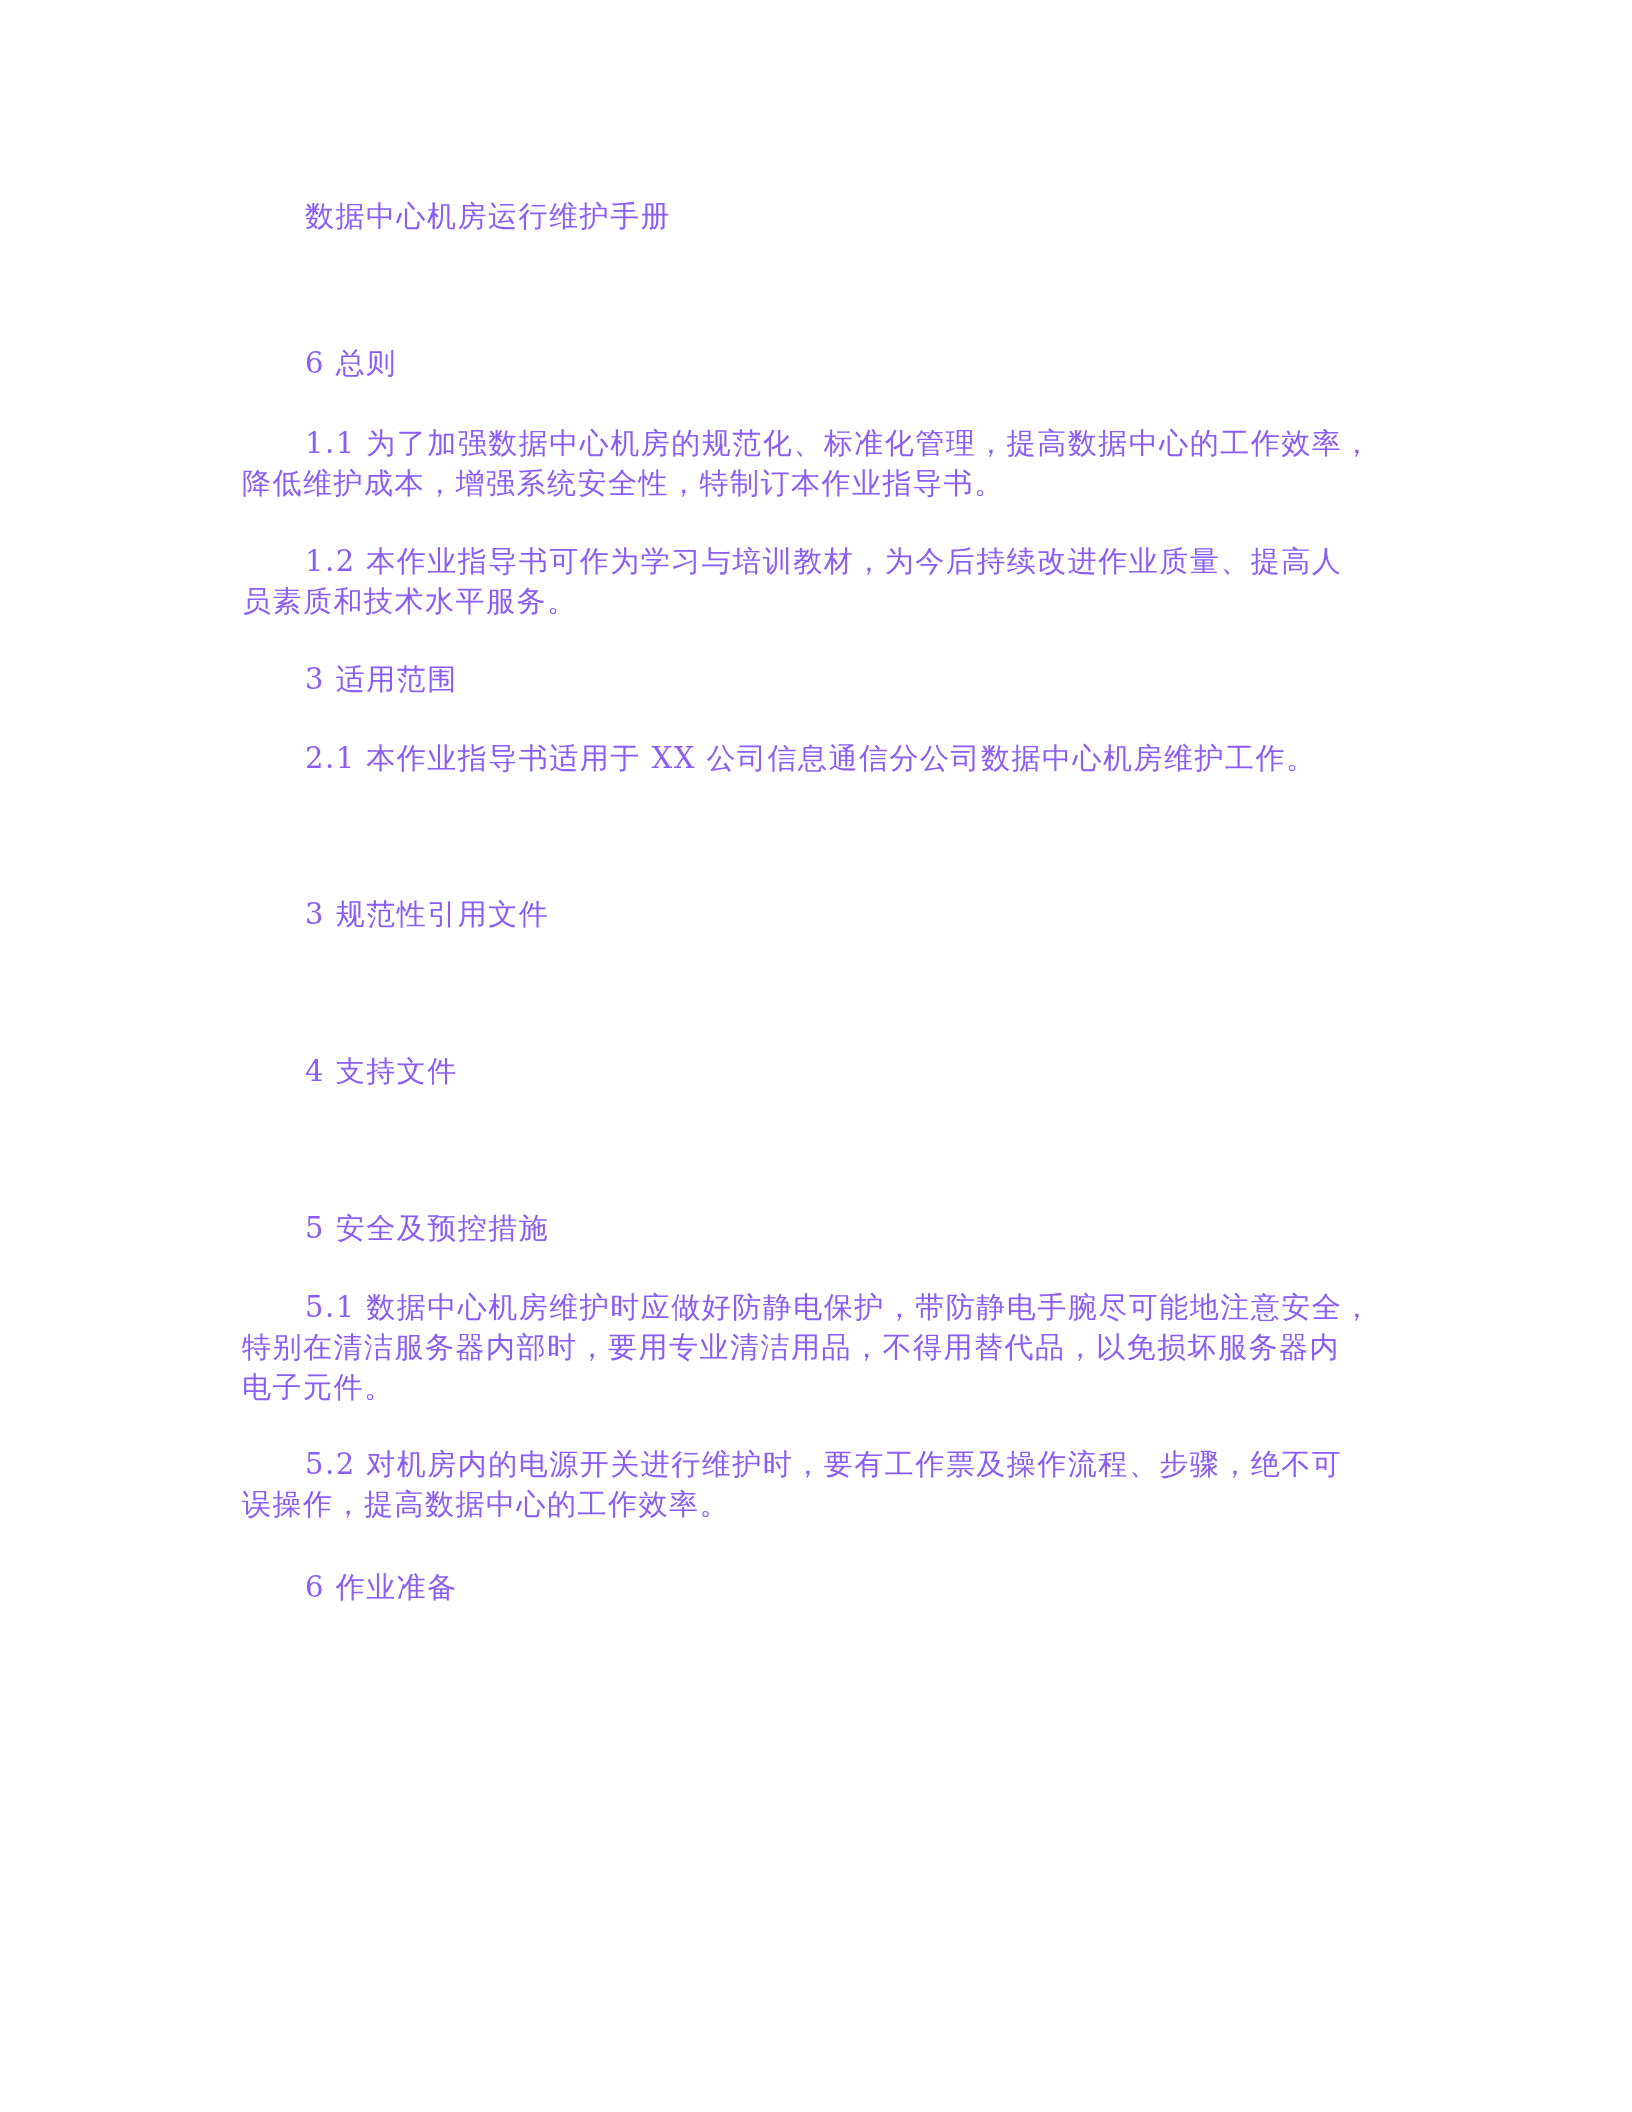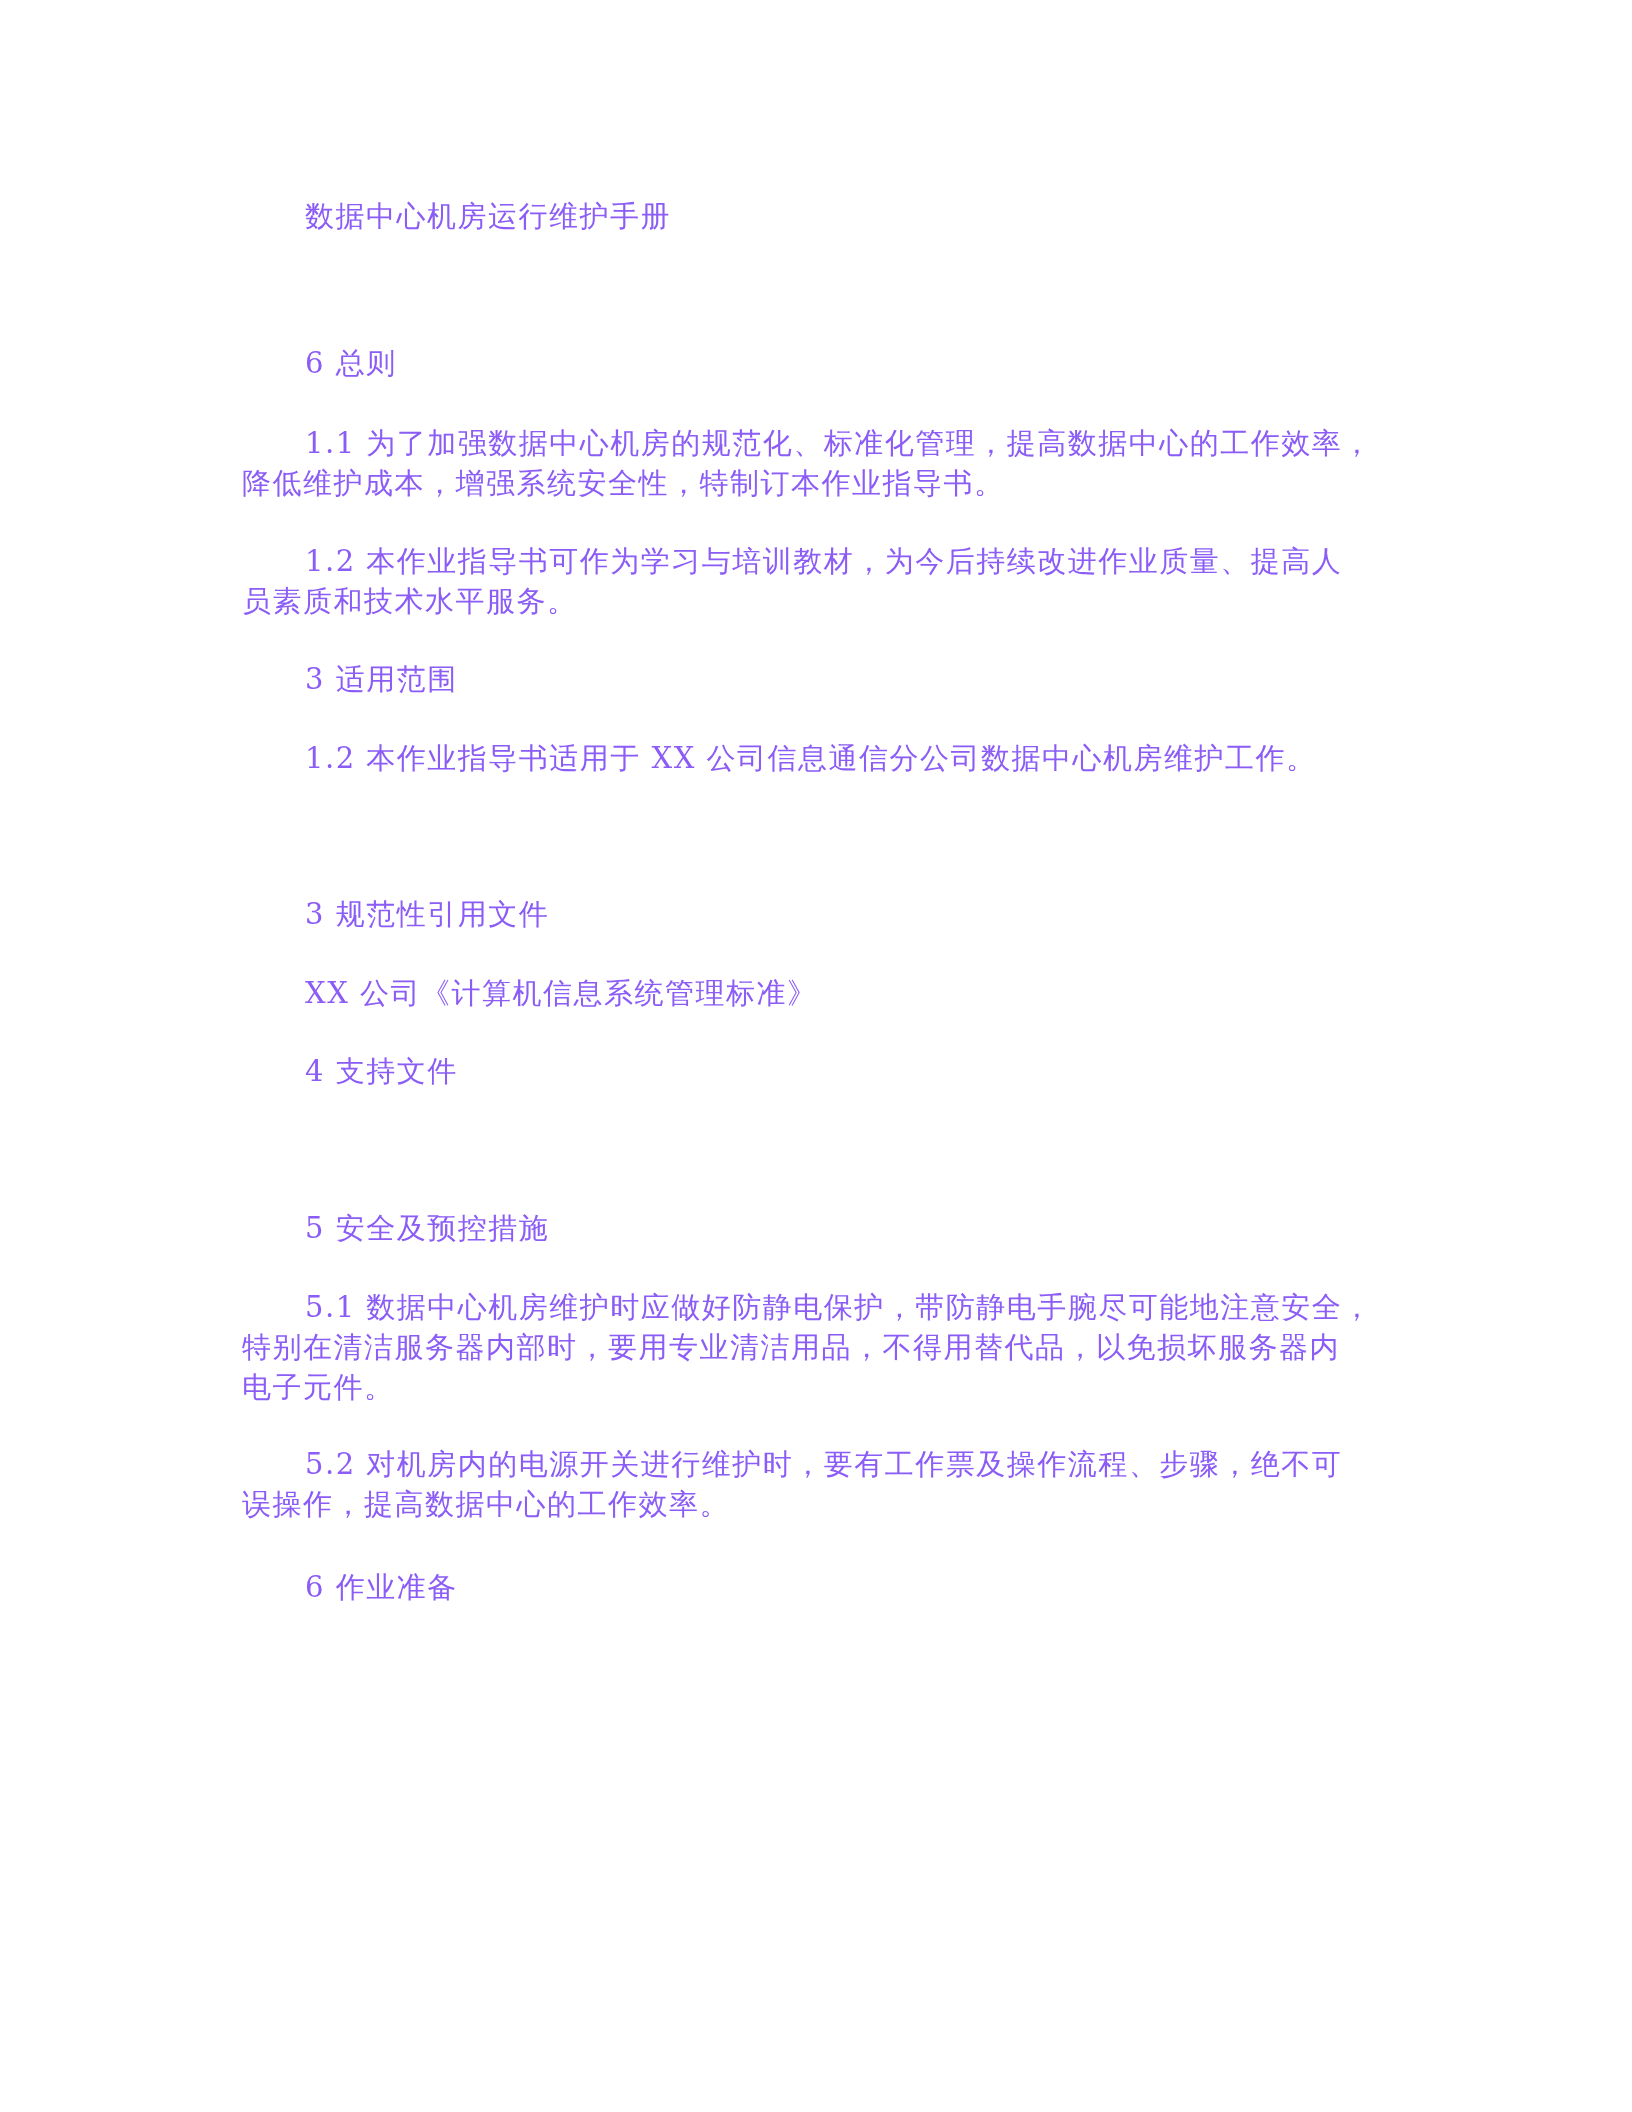--- a/index.html
+++ b/index.html
@@ -31,26 +31,25 @@
     <div class="line flush" style="top:463px">降低维护成本，增强系统安全性，特制订本作业指导书。</div>
   </div>
 
   <div>
     <div class="line ind" style="top:541px">1.2 本作业指导书可作为学习与培训教材，为今后持续改进作业质量、提高人</div>
     <div class="line flush" style="top:581px">员素质和技术水平服务。</div>
   </div>
 
   <div class="line ind" style="top:659px">3 适用范围</div>
 
-  <div class="line ind" style="top:738px">1.2 本作业指导书适用于 XX 公司信息通信分公司数据中心机房维护工作。</div>
+  <div class="line ind" style="top:738px">2.1 本作业指导书适用于 XX 公司信息通信分公司数据中心机房维护工作。</div>
 
 
   <div class="line ind" style="top:894px">3 规范性引用文件</div>
 
-  <div class="line ind" style="top:973px">XX 公司《计算机信息系统管理标准》</div>
 
   <div class="line ind" style="top:1051px">4 支持文件</div>
 
 
   <div class="line ind" style="top:1208px">5 安全及预控措施</div>
 
   <div>
     <div class="line ind" style="top:1287px">5.1 数据中心机房维护时应做好防静电保护，带防静电手腕尽可能地注意安全，</div>
     <div class="line flush" style="top:1327px">特别在清洁服务器内部时，要用专业清洁用品，不得用替代品，以免损坏服务器内</div>
     <div class="line flush" style="top:1367px">电子元件。</div>

